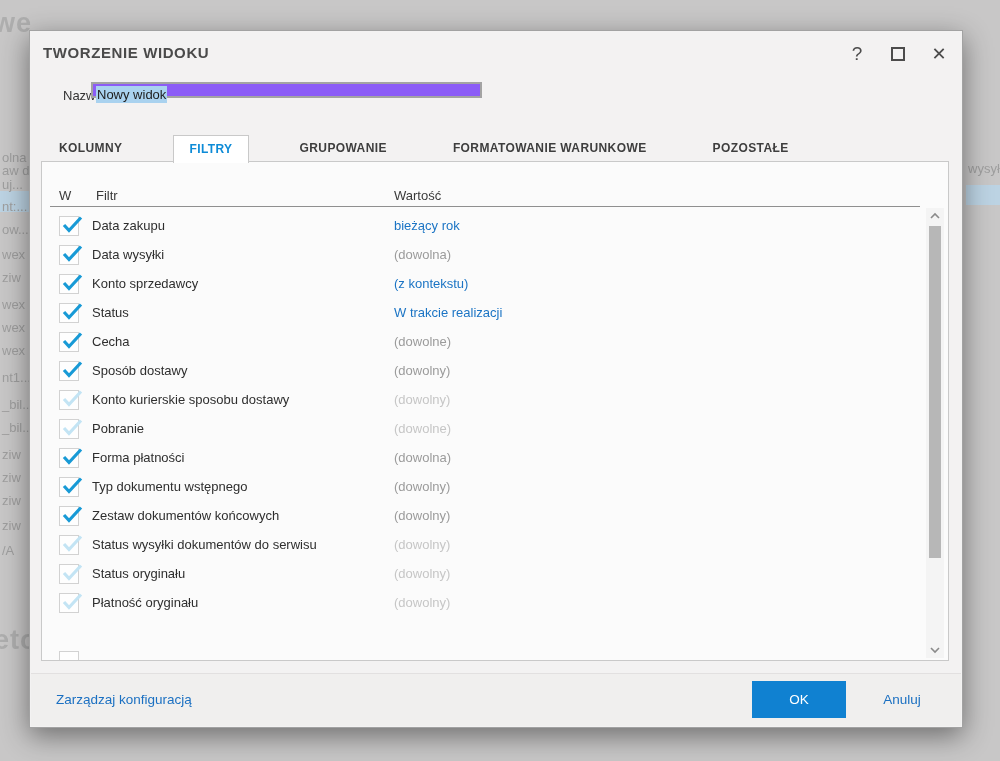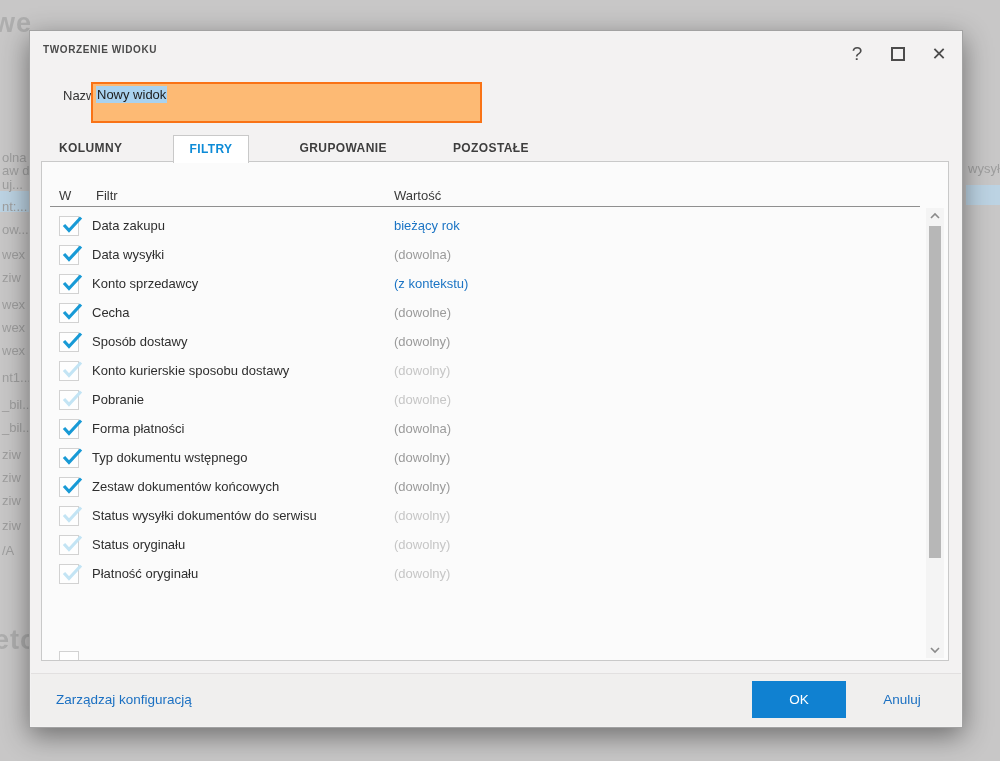--- a/index.html
+++ b/index.html
@@ -17,36 +17,36 @@
   .bd-hl { position:absolute; background:#bcd3e3; }
 
   
   .dialog {
     position:absolute; left:29px; top:30px; width:934px; height:698px;
     background:#f3f2f2; border:1px solid #a2a2a2;
     box-shadow:0 8px 26px rgba(0,0,0,0.45);
   }
   .dlg-title {
     position:absolute; left:13px; top:13px;
-    font-size:10px; font-weight:bold; color:#4a4a4a; letter-spacing:0.6px;
+    font-size:15px; font-weight:bold; color:#4a4a4a; letter-spacing:0.6px;
   }
   .win-btn {
     position:absolute; top:8px; width:30px; height:30px;
     text-align:center; line-height:30px; font-size:18px; color:#4c4c4c; cursor:default;
   }
   .win-help  { left:812px; font-size:19px; }
   .win-max   { left:853px; }
   .win-close { left:894px; font-size:18px; }
   .max-square { display:inline-block; width:14px; height:14px; border:2px solid #4c4c4c; vertical-align:middle; margin-top:-3px; }
 
   
   .name-label { position:absolute; left:13px; top:57px; font-size:13px; color:#333;margin-left:20px; }
   .name-input {
-    position:absolute; left:61px; top:51px; width:391px; height:41px;
-    background:#fdba74; border:2px solid #f97316;
+    position:absolute; left:61px; top:51px; width:391px; height:16px;
+    background:#8b5cf6; border:2px solid #a3a3a3;
     font-size:13px; line-height:21px; padding-left:3px;
   }
   .name-input .selected { background:#a9d2ef; color:#1c1c1c; padding:1px 1px; }
 
   
   .tabs { position:absolute; left:14px; top:104px; height:28px; display:flex; z-index:3;gap:36px; }
   .tab {
     padding:0 15px; line-height:27px; height:27px;
     font-size:12px; font-weight:bold; color:#3e3e3e; letter-spacing:0.4px;
     cursor:default;
@@ -154,20 +154,21 @@
 
   <div class="name-label">Nazwa:</div>
   <div class="name-input">
     <span class="selected">Nowy widok</span>
   </div>
 
   <div class="tabs">
       <div class="tab">KOLUMNY</div>
       <div class="tab active">FILTRY</div>
       <div class="tab">GRUPOWANIE</div>
+      <div class="tab">FORMATOWANIE WARUNKOWE</div>
       <div class="tab">POZOSTAŁE</div>
     </div>
 
   <div class="panel">
     <div class="th th-w">W</div>
     <div class="th th-filtr">Filtr</div>
     <div class="th th-wartosc">Wartość</div>
     <div class="thead-line"></div>
 
     <div class="rows">
@@ -190,20 +191,29 @@
           <span class="fvalue muted">(dowolna)</span>
         </div>
         <div class="frow">
           <span class="cb">
             <svg width="25" height="22" viewBox="0 0 25 22">
               <path d="M4 10 L9 15.5 L21 2.5" fill="none" stroke="#189ad6" stroke-width="3.2"></path>
             </svg>
           </span>
           <span class="flabel">Konto sprzedawcy</span>
           <span class="fvalue link">(z kontekstu)</span>
+        </div>
+        <div class="frow">
+          <span class="cb">
+            <svg width="25" height="22" viewBox="0 0 25 22">
+              <path d="M4 10 L9 15.5 L21 2.5" fill="none" stroke="#189ad6" stroke-width="3.2"></path>
+            </svg>
+          </span>
+          <span class="flabel">Status</span>
+          <span class="fvalue link">W trakcie realizacji</span>
         </div>
         <div class="frow">
           <span class="cb">
             <svg width="25" height="22" viewBox="0 0 25 22">
               <path d="M4 10 L9 15.5 L21 2.5" fill="none" stroke="#189ad6" stroke-width="3.2"></path>
             </svg>
           </span>
           <span class="flabel">Cecha</span>
           <span class="fvalue muted">(dowolne)</span>
         </div>

